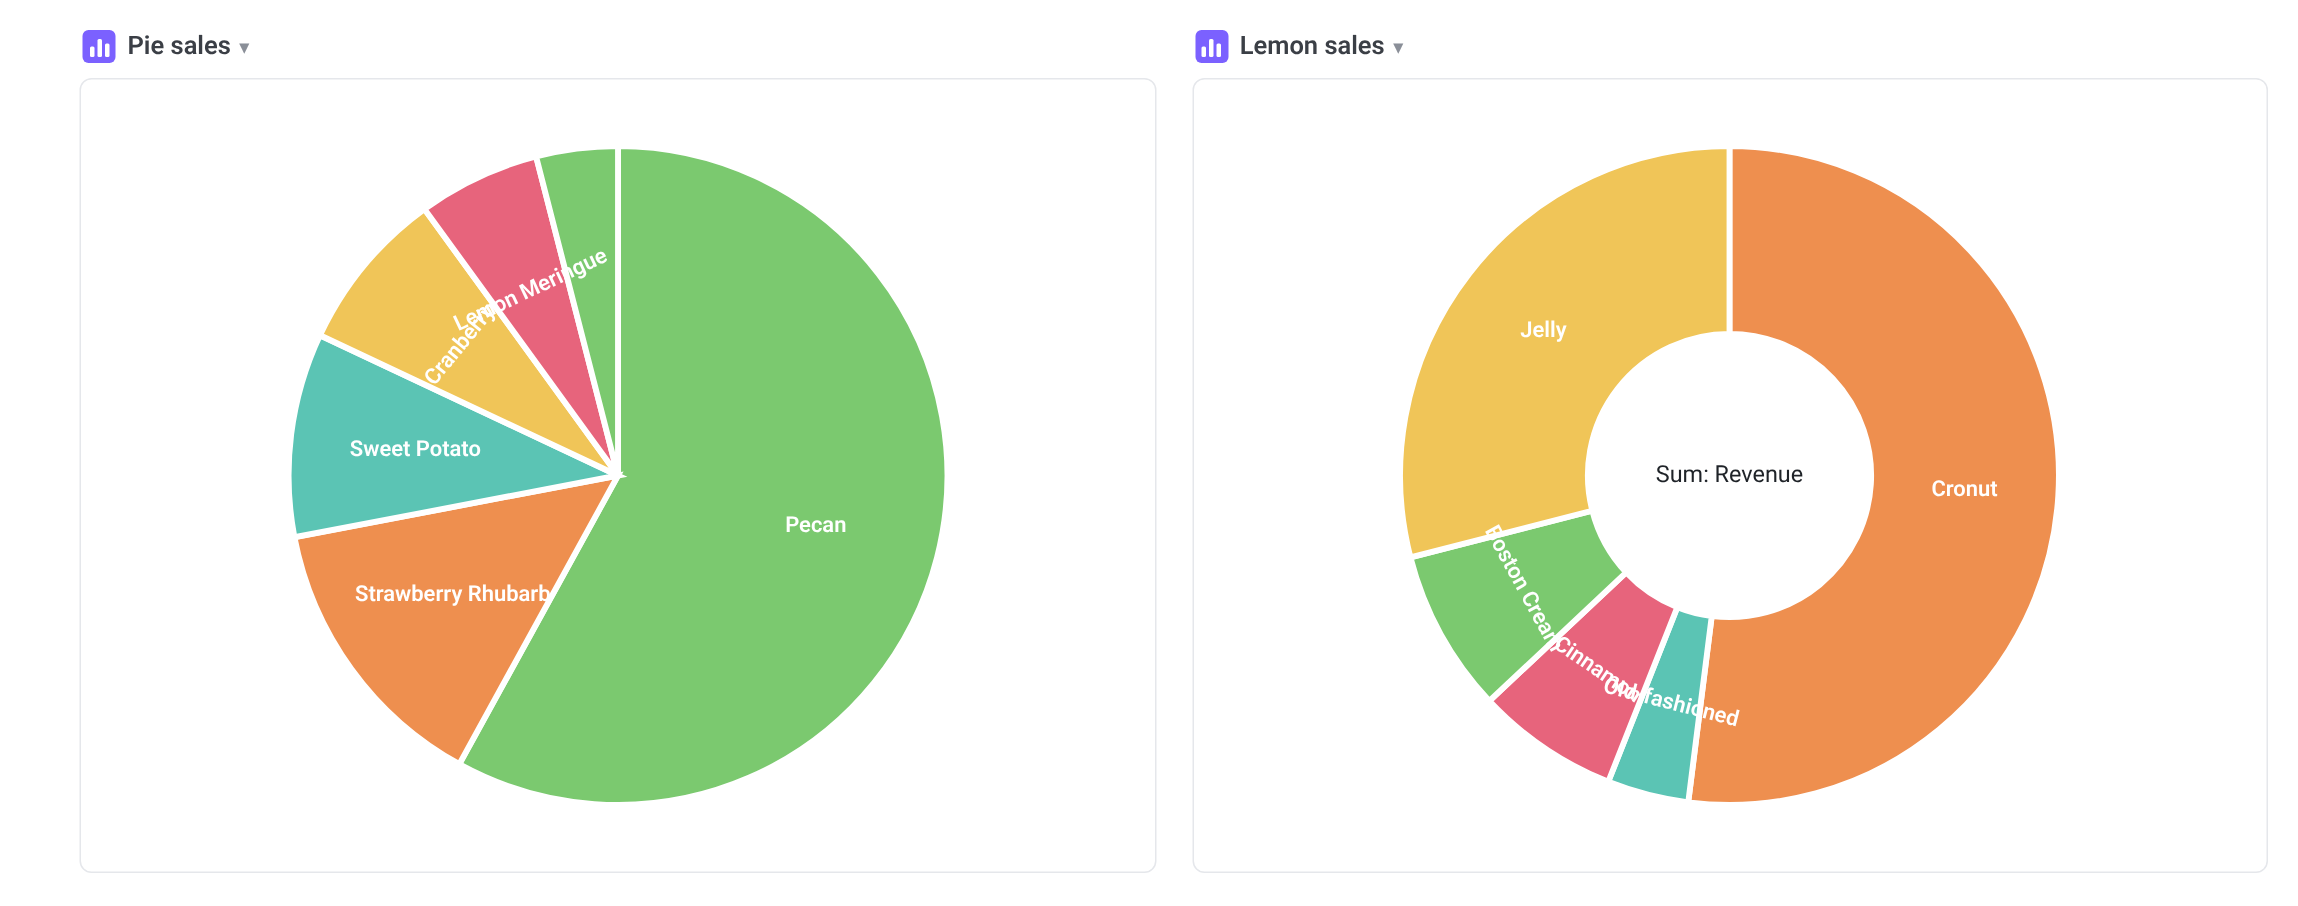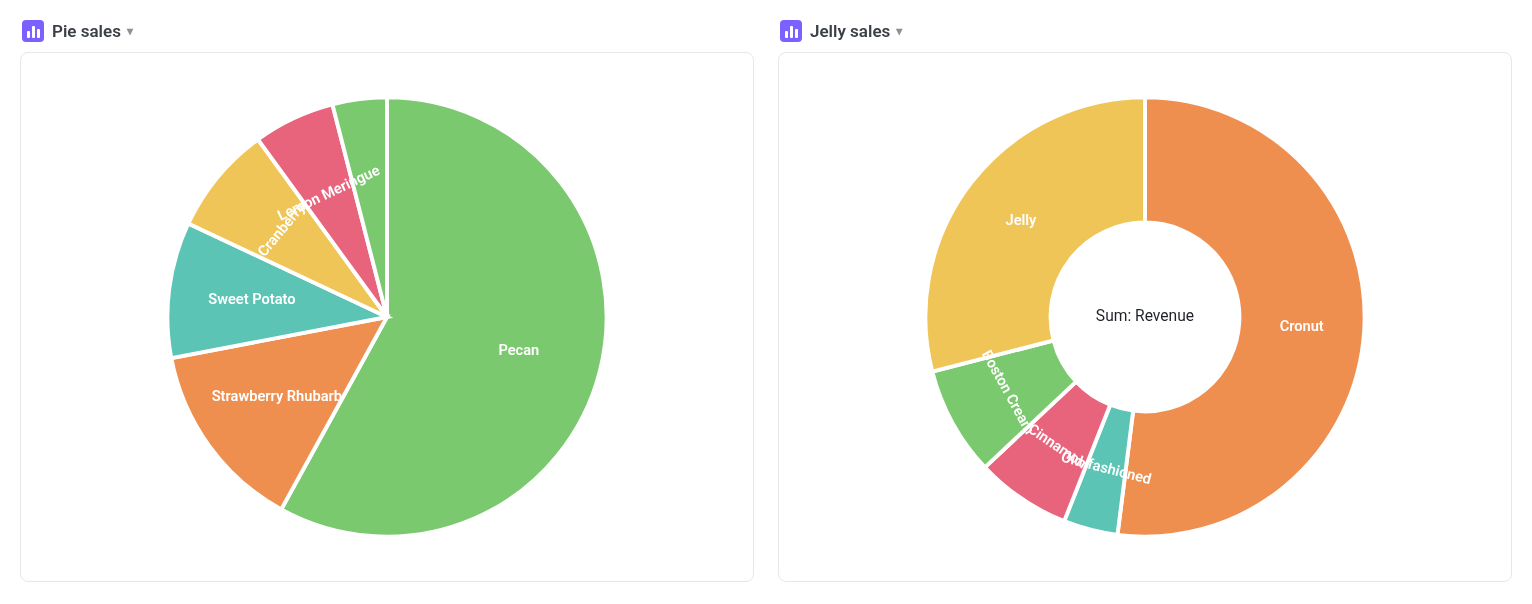--- a/index.html
+++ b/index.html
@@ -6,20 +6,21 @@
   body {
     margin: 0;
     padding: 20px;
     font-family: -apple-system, BlinkMacSystemFont, "Segoe UI", Roboto, Helvetica, Arial, sans-serif;
     background: #ffffff;
     color: #1f2328;
   }
   .grid {
     display: flex;
     gap: 24px;
+    margin-left: 33px;
   }
   .panel {
     flex: 1 1 0;
     min-width: 0;
   }
   .panel-header {
     display: flex;
     align-items: center;
     gap: 8px;
     margin: 0 0 10px 2px;
@@ -121,21 +122,21 @@
   </div>
 
   <div class="panel">
     <div class="panel-header">
       <div class="chart-icon">
         <span></span>
           <span></span>
           <span></span>
       </div>
       <div class="panel-title">
-        <span>Jelly sales</span>
+        <span>Lemon sales</span>
         <span class="caret">▾</span>
       </div>
     </div>
     <div class="card">
       <svg class="chart" id="chart-donut" viewBox="0 0 500 500">
           <path d="M 250 25 A 225 225 0 1 1 221.80002244803148 473.22580779575753 L 237.87400965265354 345.98709735217574 A 96.75 96.75 0 1 0 250 153.25 Z" fill="#ee8f4f" stroke="#ffffff" stroke-width="4"></path>
           <path d="M 221.80002244803148 473.22580779575753 A 225 225 0 0 1 167.1719756459474 459.19970932485654 L 214.38394952775738 339.9558750096883 A 96.75 96.75 0 0 0 237.87400965265354 345.98709735217574 Z" fill="#5bc4b4" stroke="#ffffff" stroke-width="4"></path>
           <path d="M 167.1719756459474 459.19970932485654 A 225 225 0 0 1 85.98205883018238 404.0230988339549 L 179.47228529697844 316.22993249860065 A 96.75 96.75 0 0 0 214.38394952775738 339.9558750096883 Z" fill="#e7647c" stroke="#ffffff" stroke-width="4"></path>
           <path d="M 85.98205883018238 404.0230988339549 A 225 225 0 0 1 32.068788746057976 305.95522461209225 L 156.28957916080492 274.06074658319966 A 96.75 96.75 0 0 0 179.47228529697844 316.22993249860065 Z" fill="#7bc96f" stroke="#ffffff" stroke-width="4"></path>
           <path d="M 32.068788746057976 305.95522461209225 A 225 225 0 0 1 249.99999999999997 25 L 249.99999999999997 153.25 A 96.75 96.75 0 0 0 156.28957916080492 274.06074658319966 Z" fill="#f0c558" stroke="#ffffff" stroke-width="4"></path>

